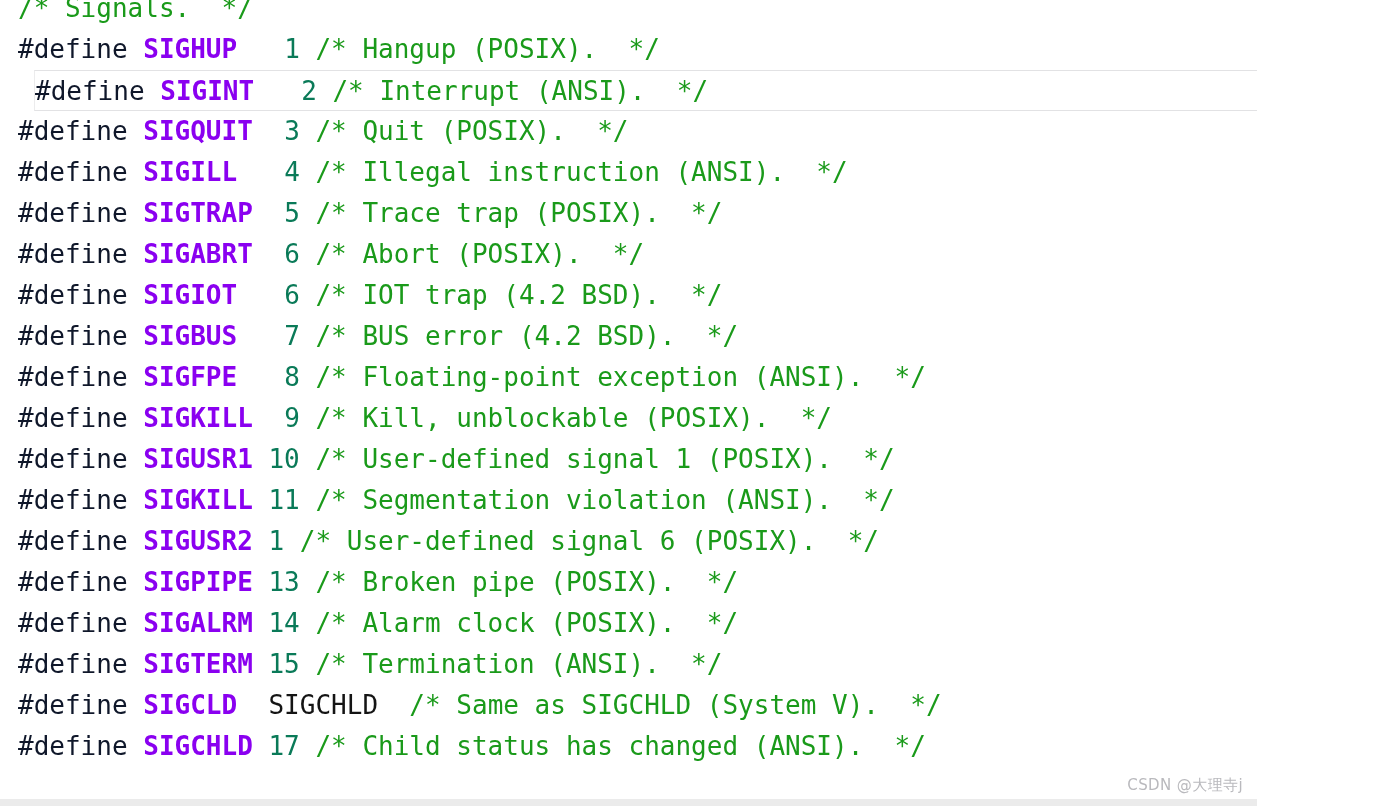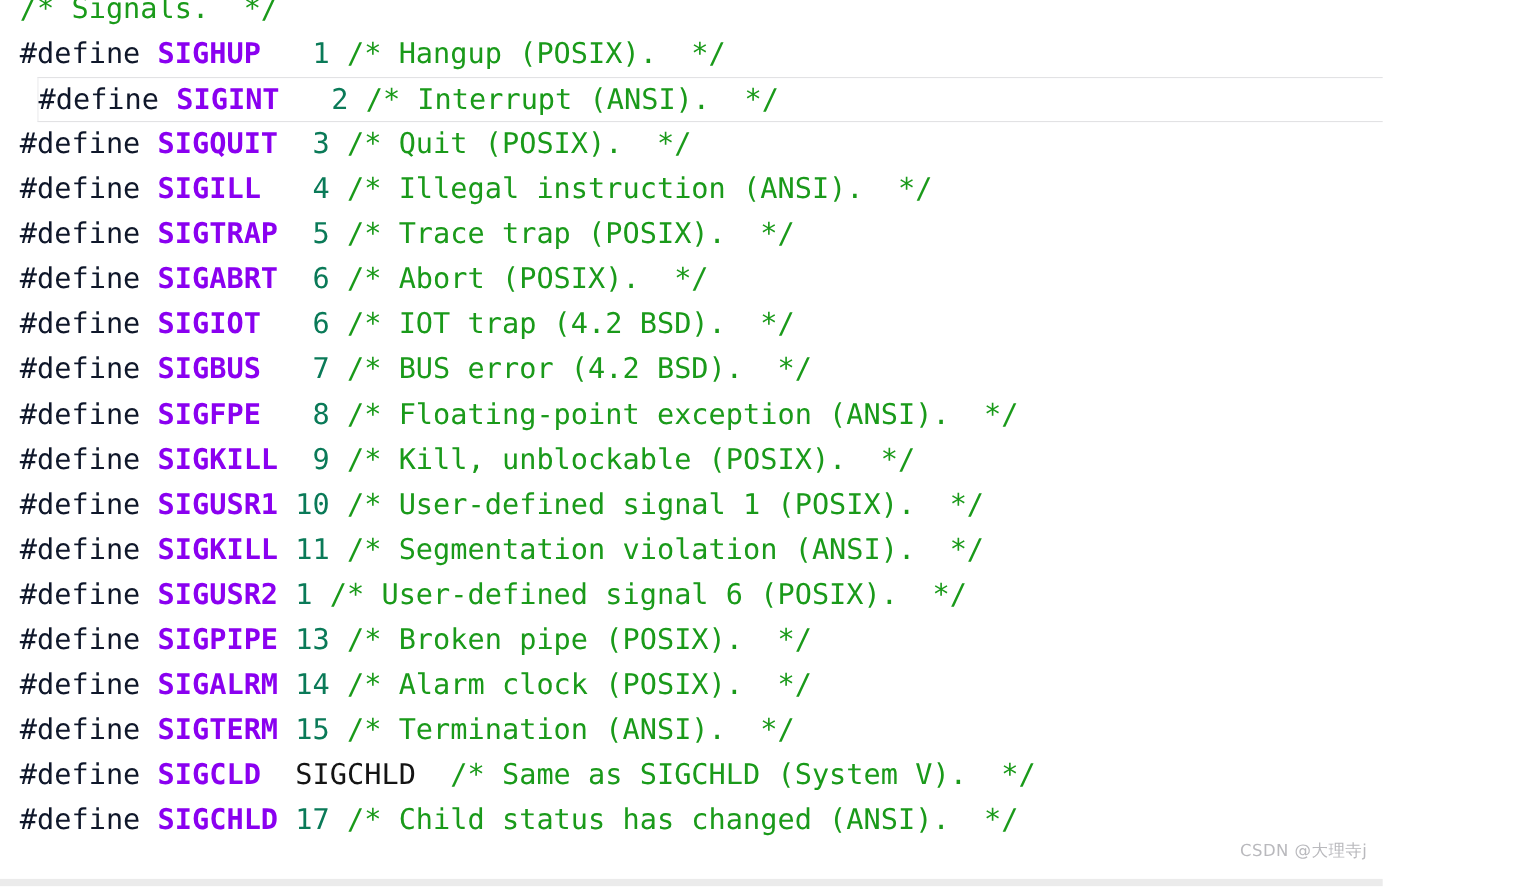--- a/index.html
+++ b/index.html
@@ -53,21 +53,21 @@
     position: absolute;
     left: 0;
     bottom: 0;
     width: 1377px;
     height: 7px;
     background: #ebebeb;
   }
   .watermark {
     position: absolute;
     right: 14px;
-    bottom: 12px;
+    bottom: 0;
     font-family: "DejaVu Sans", "Liberation Sans", sans-serif;
     font-size: 15px;
     color: #b9b9bd;
     letter-spacing: 0.4px;
     white-space: nowrap;
   }
 </style>
 </head>
 <body>
 

